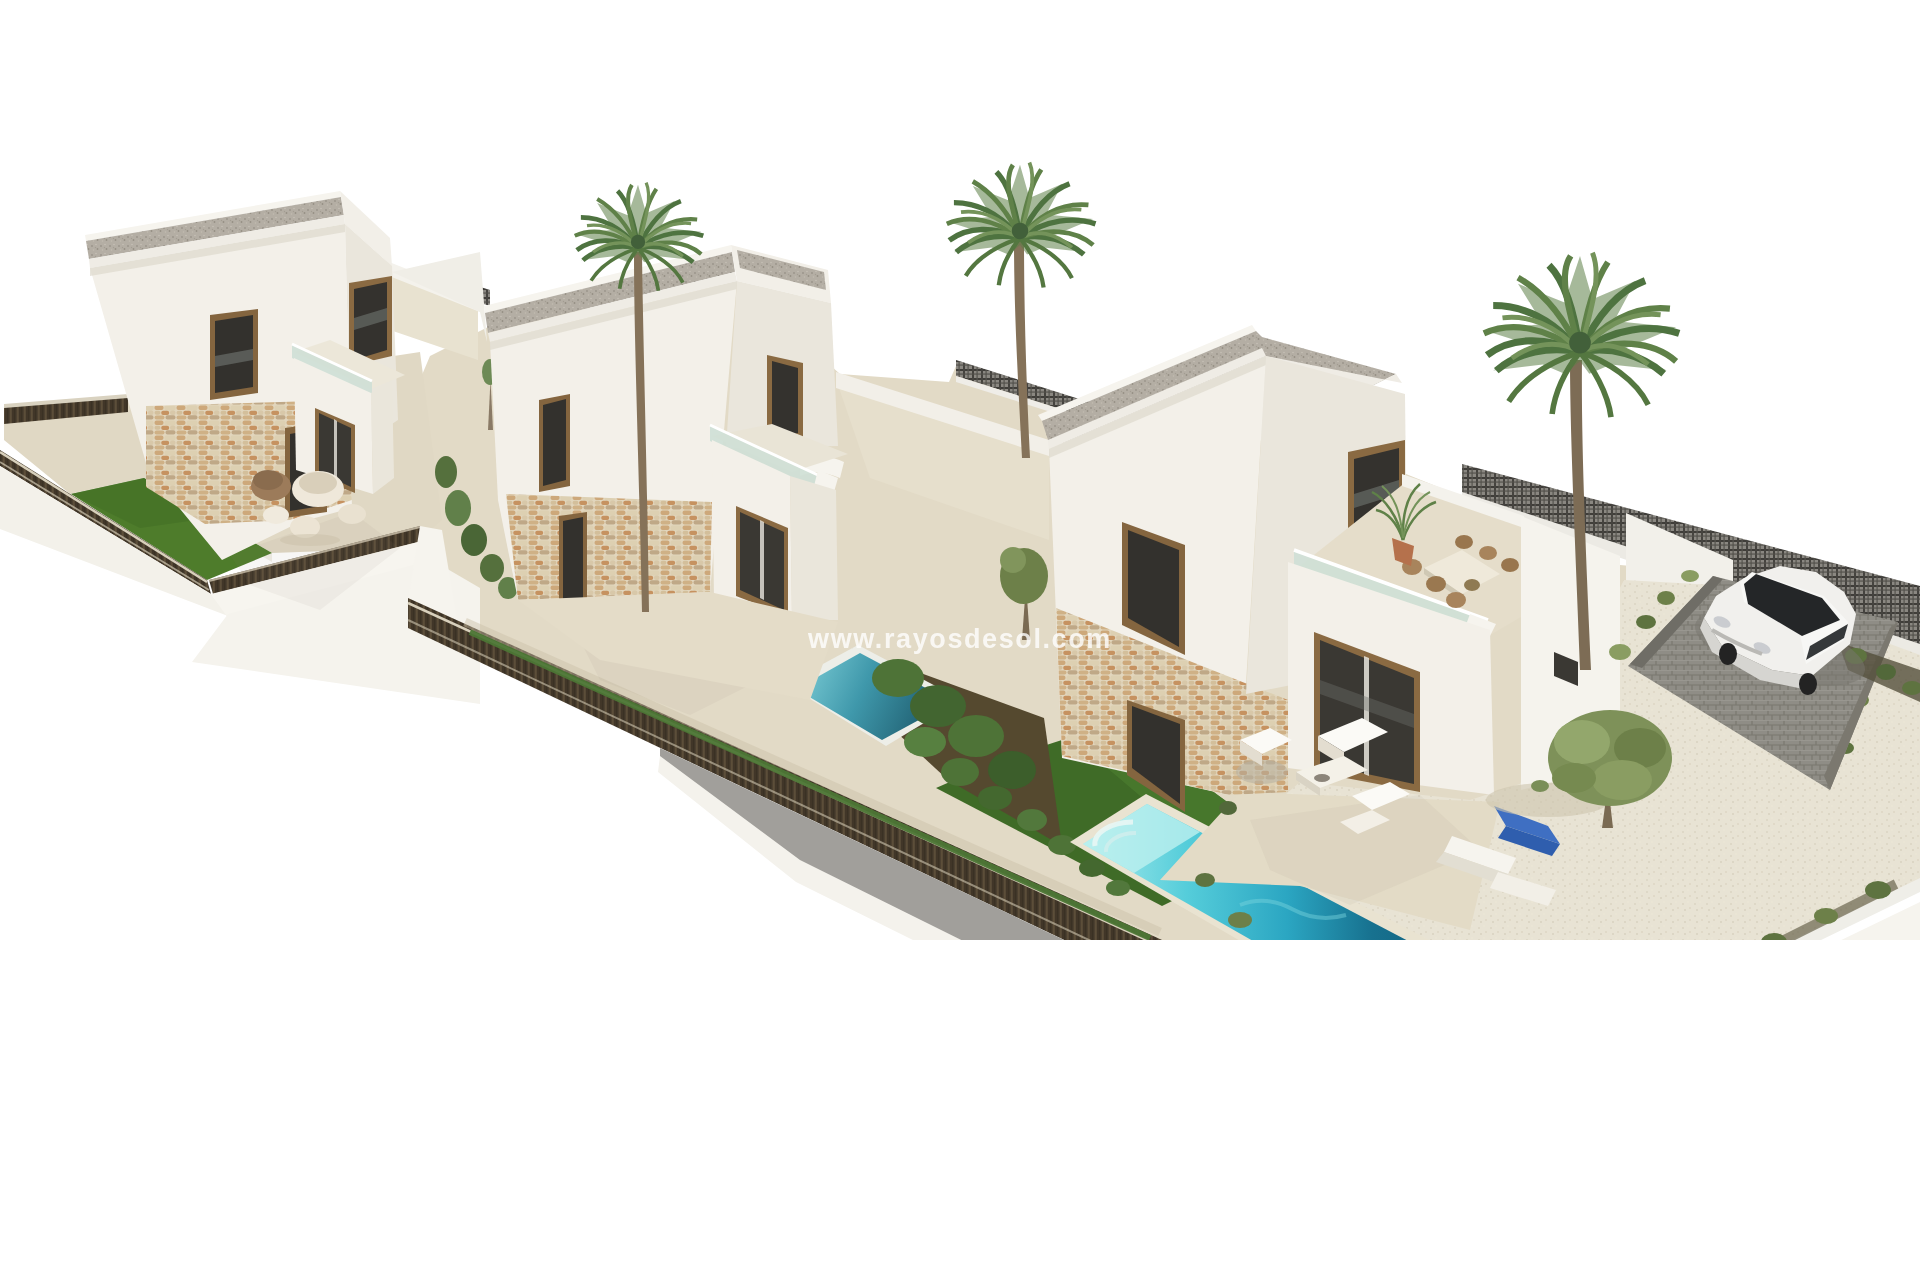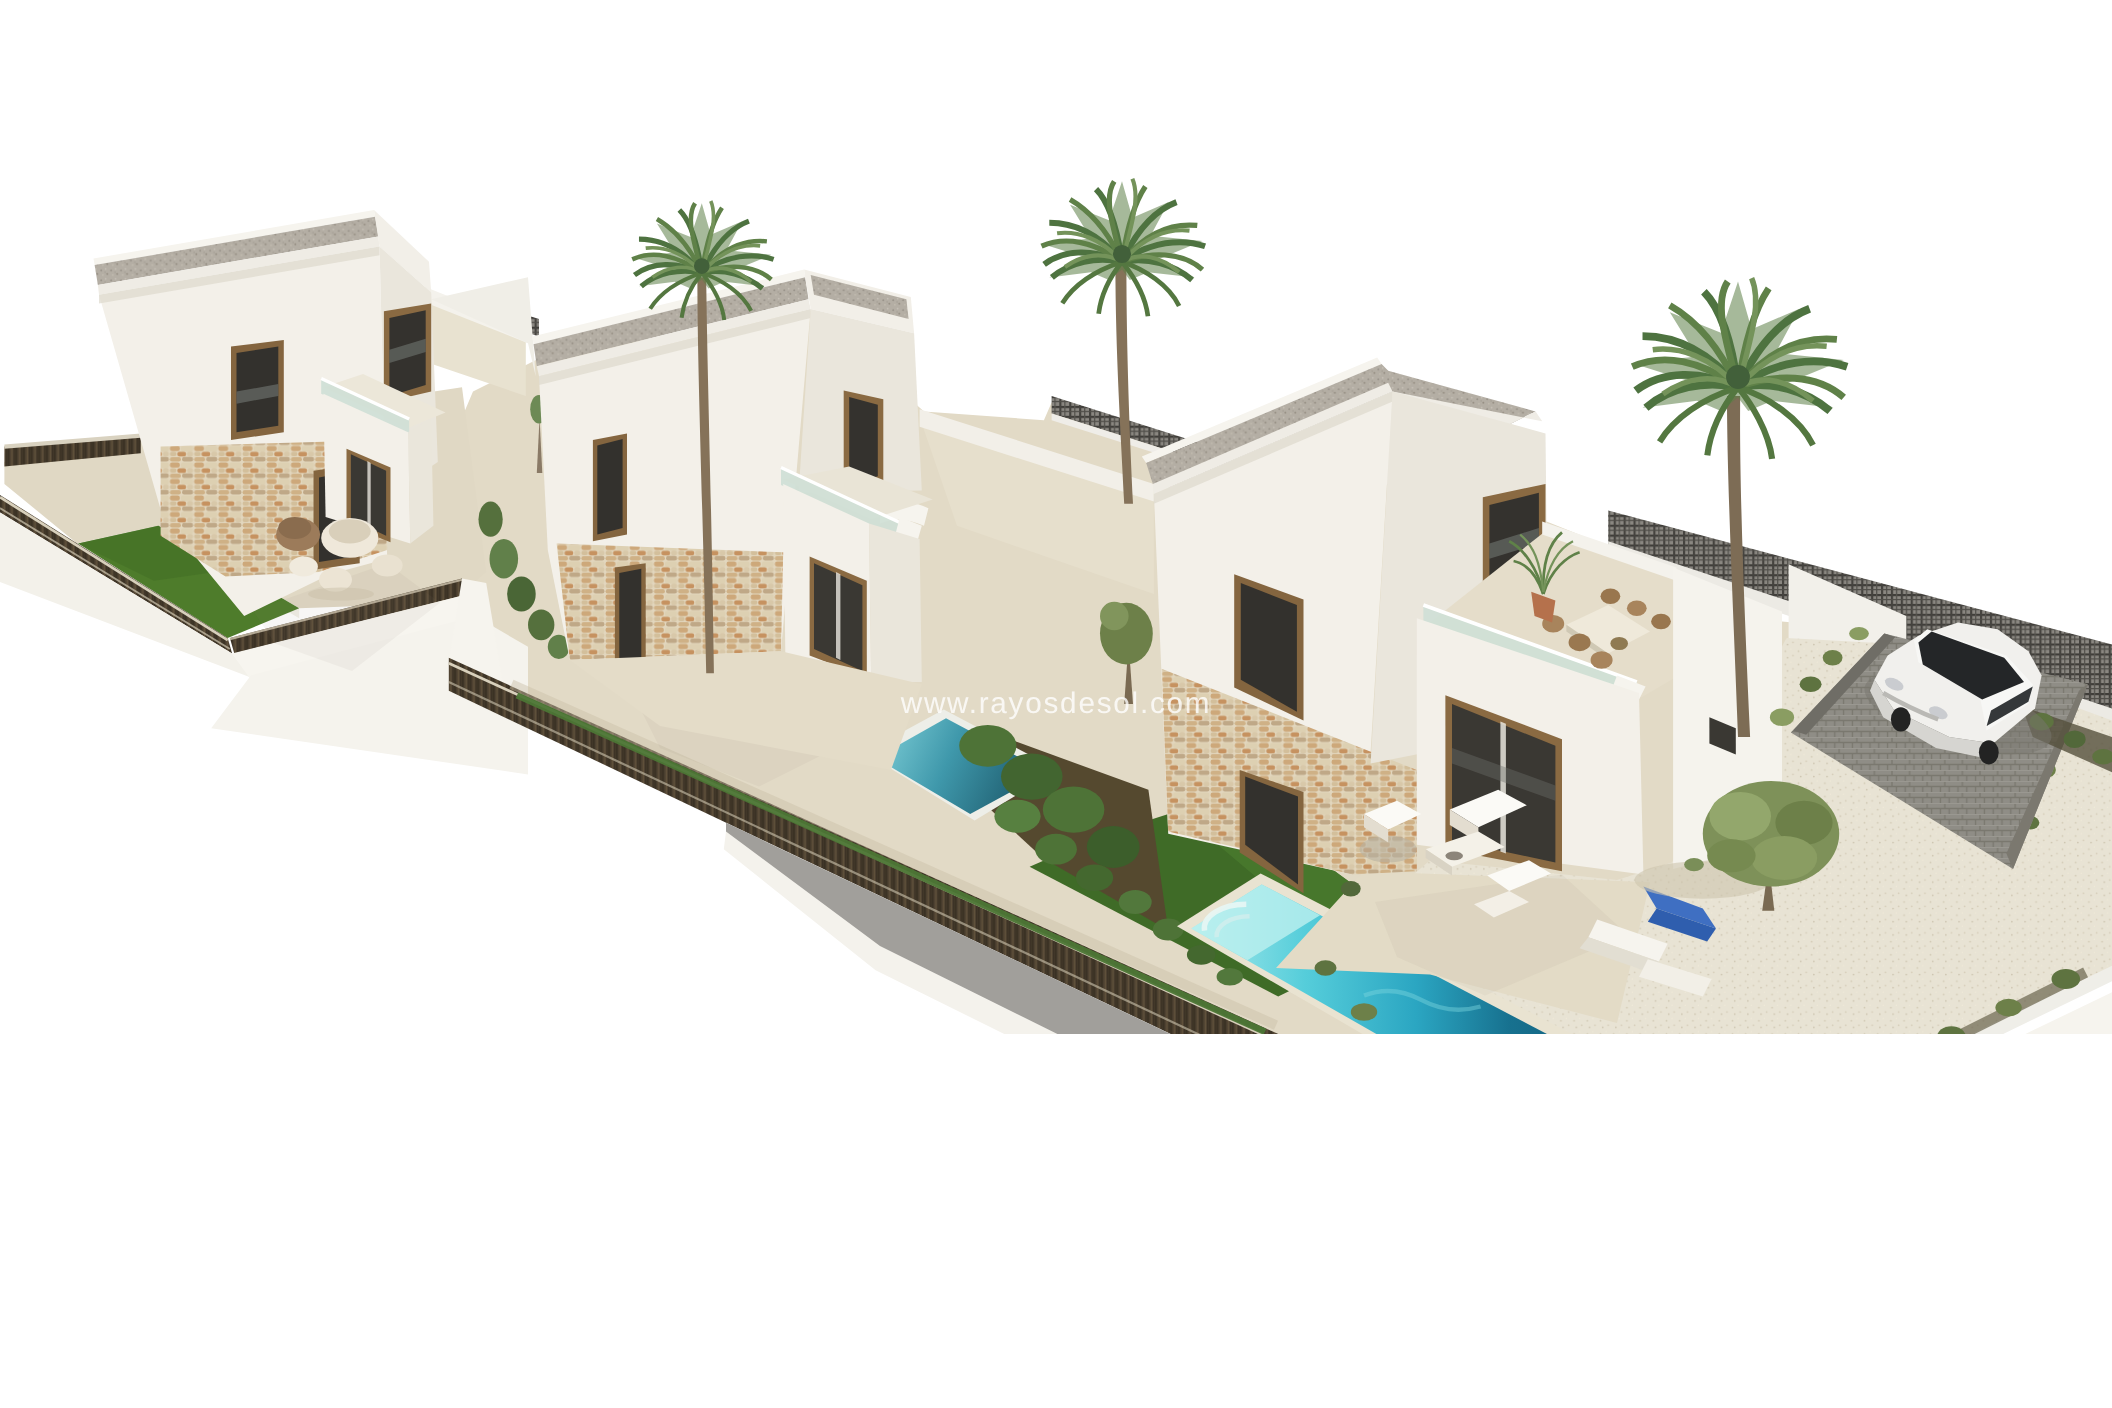--- a/index.html
+++ b/index.html
@@ -1,16 +1,16 @@
 <!DOCTYPE html>
 <html><head>
 <meta charset="utf-8">
 <style>
 html,body{margin:0;padding:0;background:#ffffff;}
-#scene{width:1920px;height:940px;position:relative;overflow:hidden;background:#22c55e;font-family:"Liberation Sans", sans-serif;}
+#scene{width:1920px;height:940px;position:relative;overflow:hidden;background:#22c55e;font-family:"Liberation Sans", sans-serif;font-weight:bold;}
 svg{display:block;}
 </style>
 </head>
 <body>
 <div id="scene">
 <svg width="1920" height="1280" viewBox="0 0 1920 1280">
 <defs>
 <pattern id="gravel" width="9" height="9" patternUnits="userSpaceOnUse">
   <rect width="9" height="9" fill="#b4aea4"></rect>
   <circle cx="2" cy="3" r="0.9" fill="#99938a"></circle>

